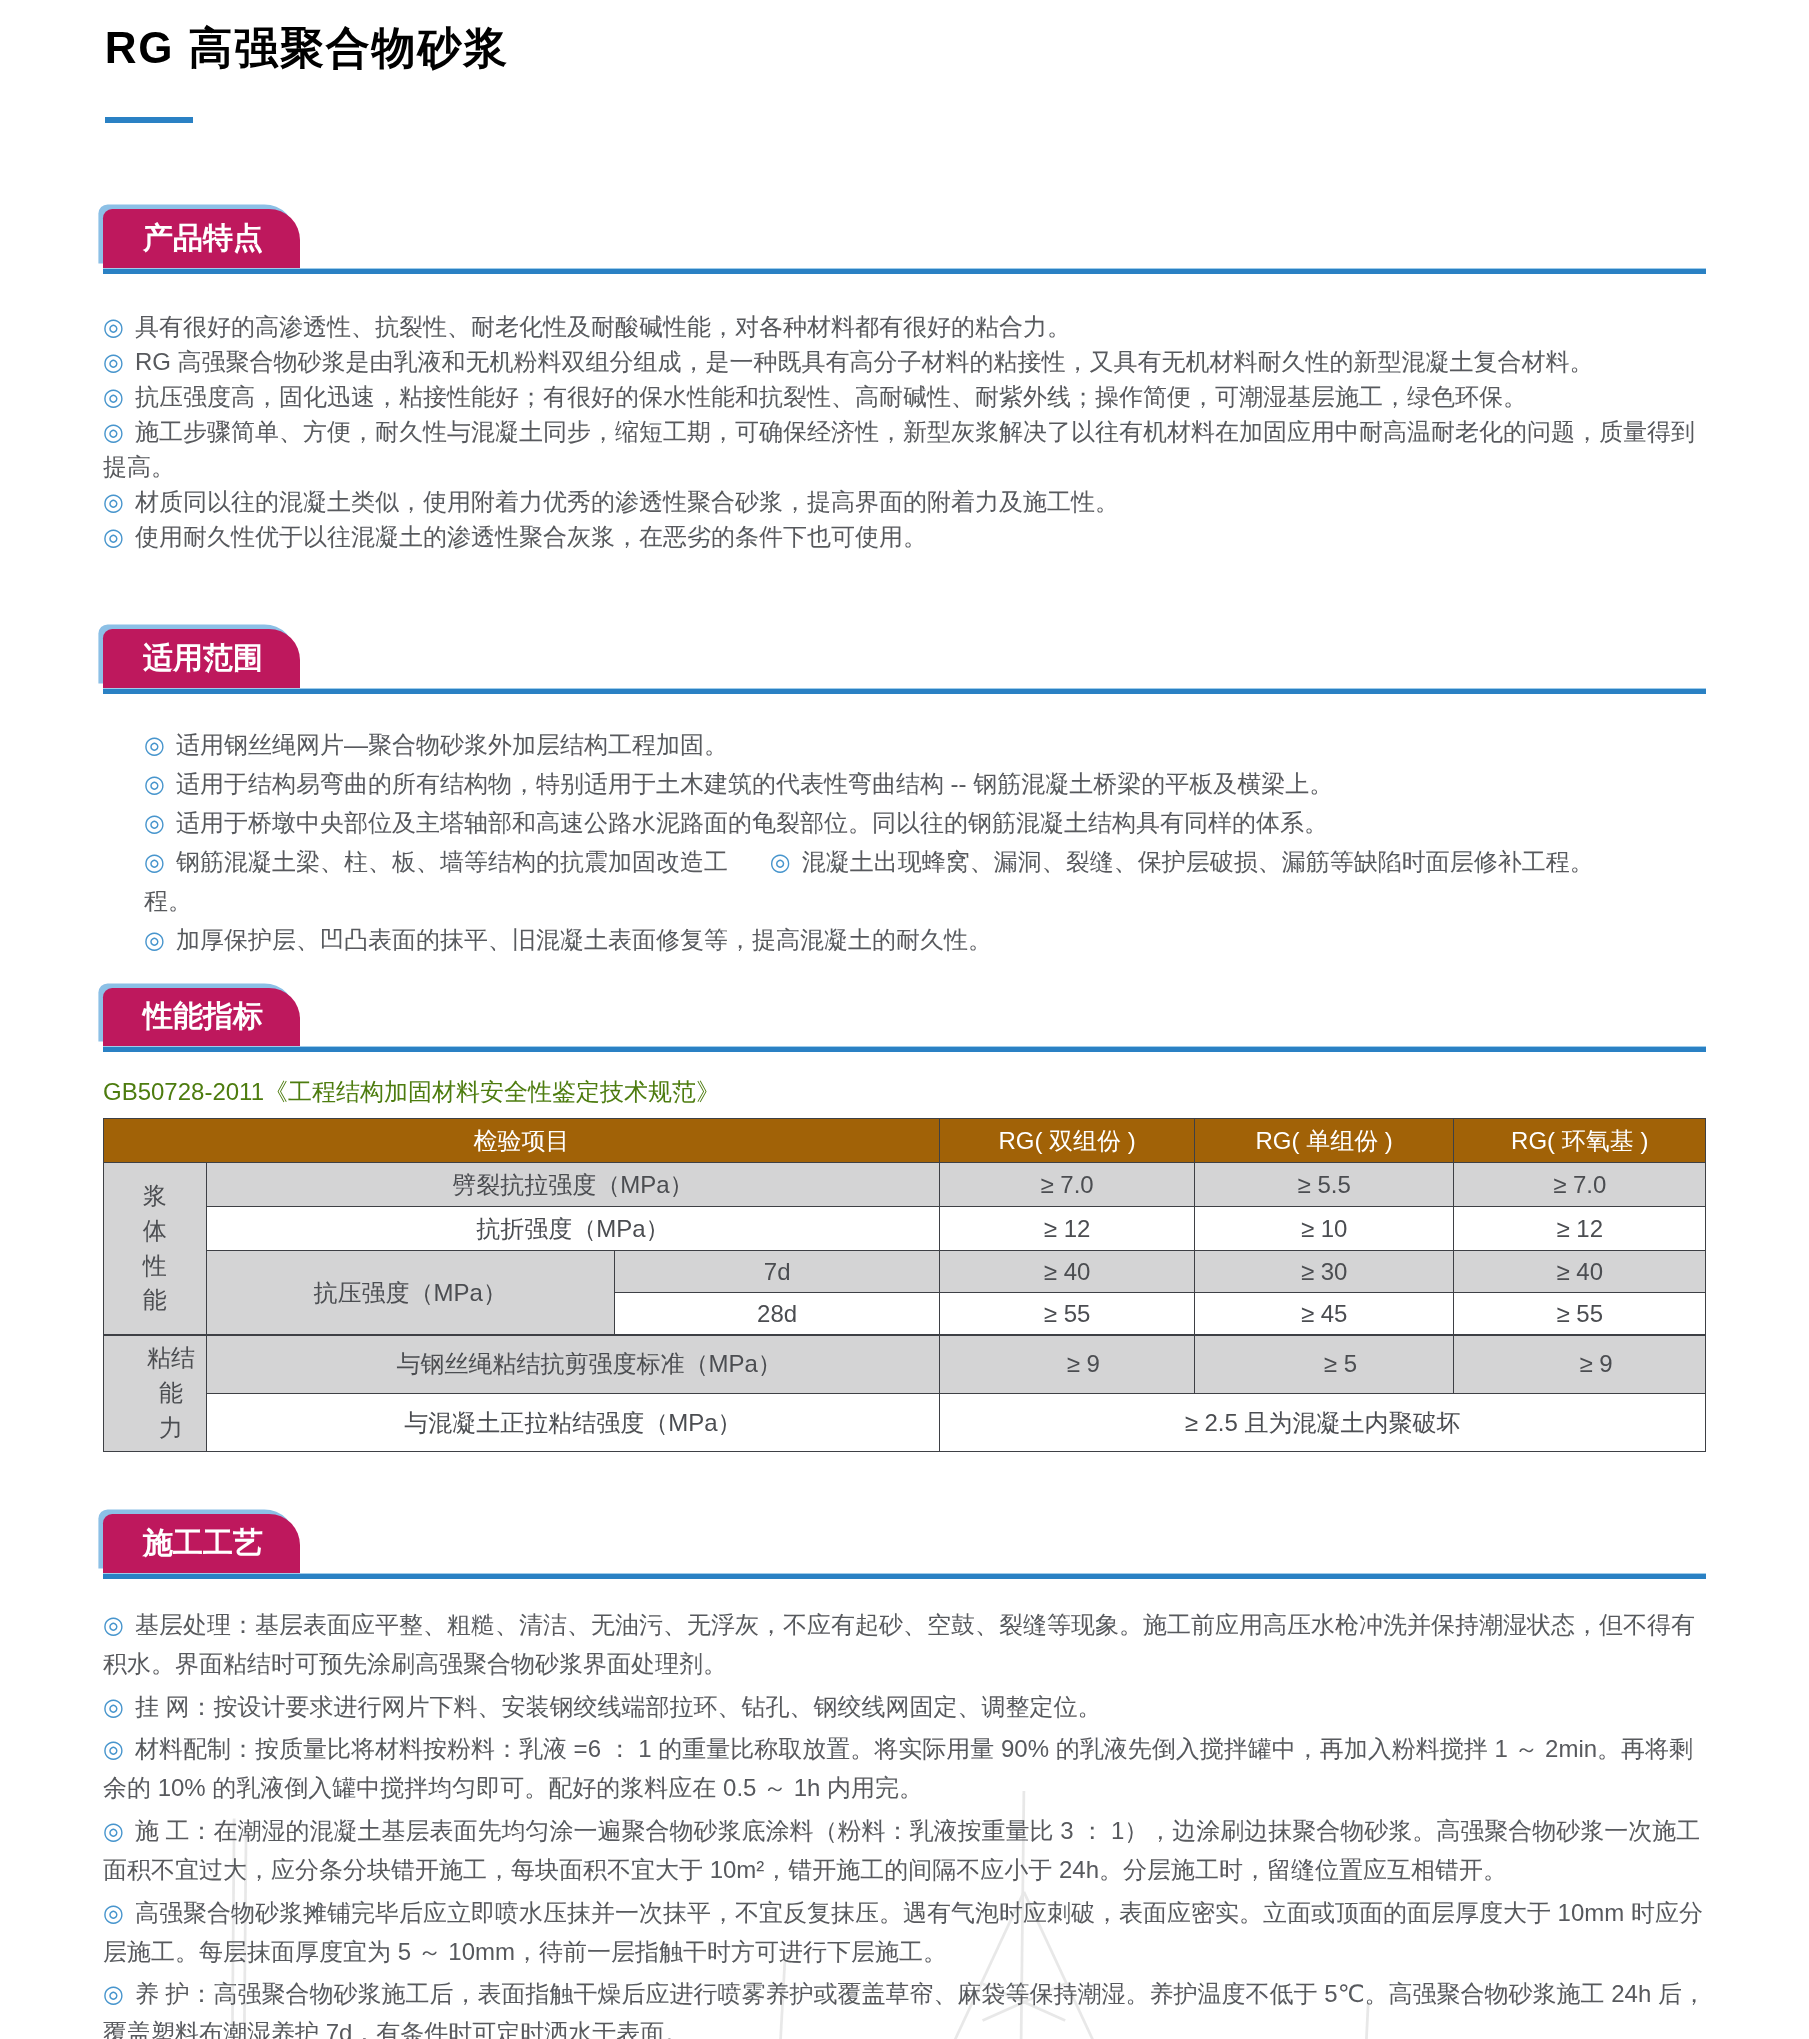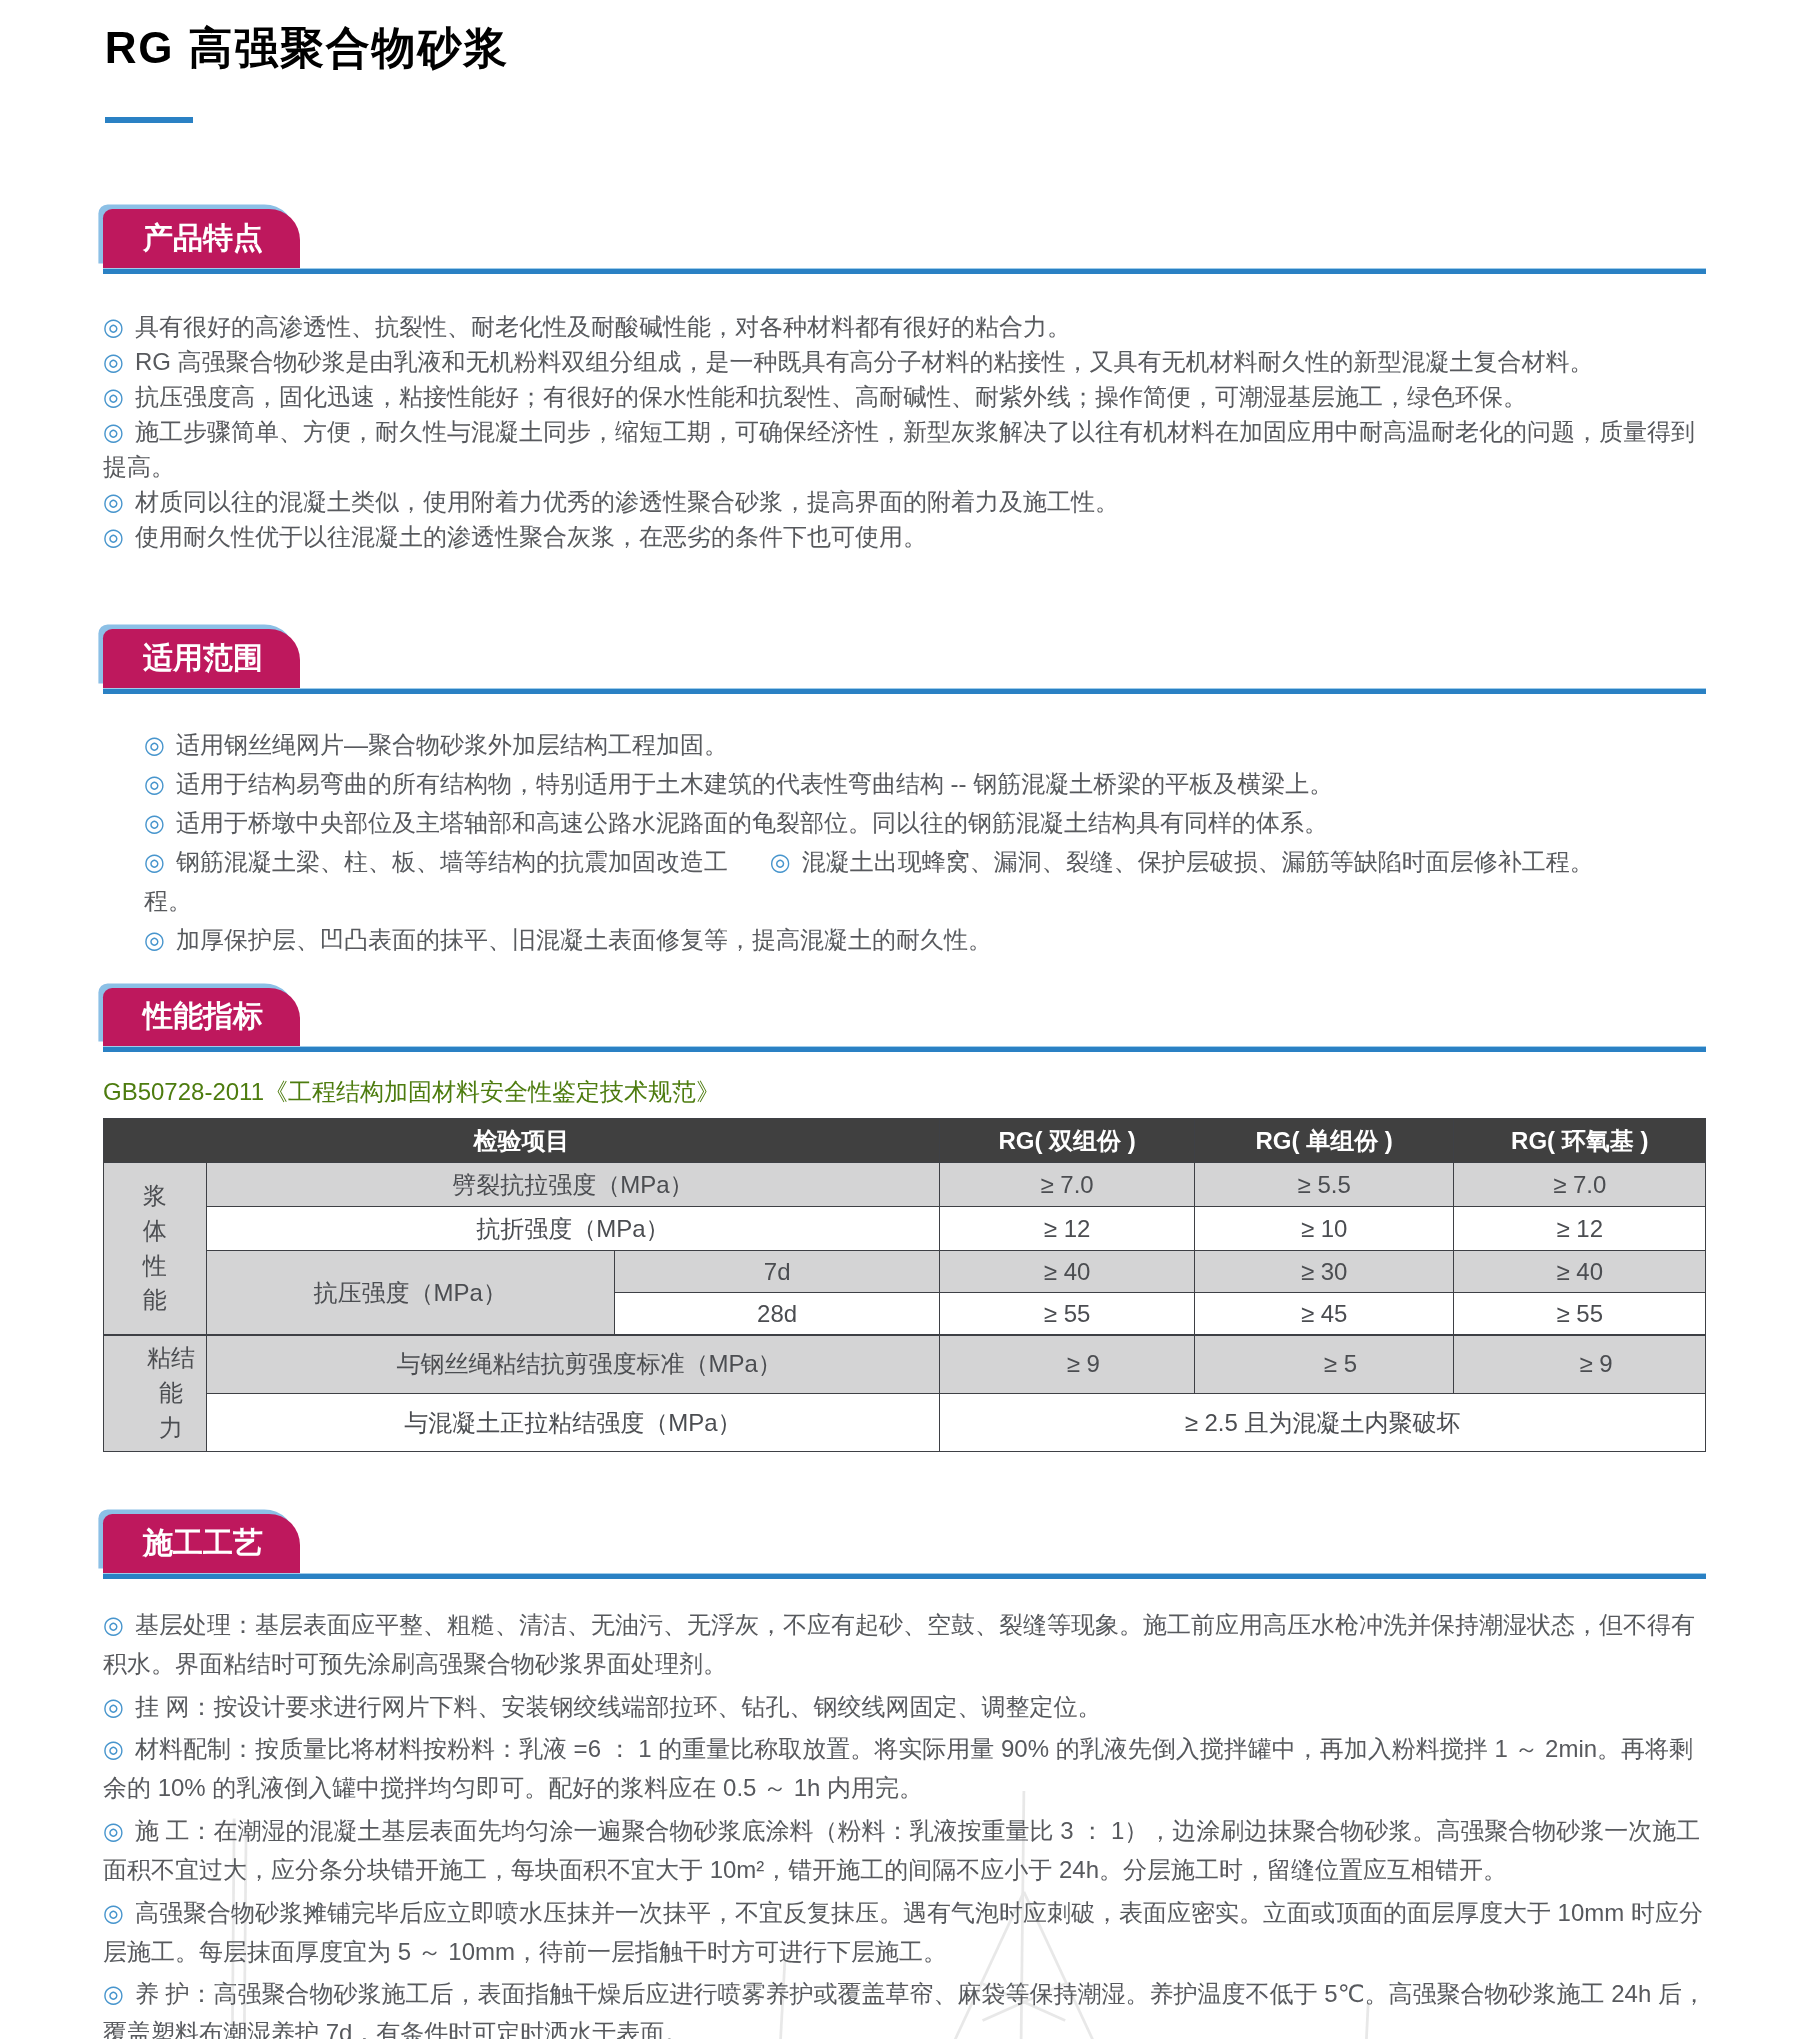--- a/index.html
+++ b/index.html
@@ -51,21 +51,21 @@
   .mt-sec5 { margin-top:42px; }
 
   
   .perf-caption { text-align:left; font-size:24px; color:#4d7c0f; line-height:1.2; }
   table.perf { width:100%; border-collapse:collapse; table-layout:fixed;
     font-size:24px; color:#4b4d51; }
   table.perf th, table.perf td {
     border:1.8px solid #3e4045; text-align:center; vertical-align:middle;
     padding:5.5px 5.5px; height:42px; box-sizing:border-box; overflow:hidden;
   }
-  table.perf thead th { background:#404040; color:#ffffff; font-weight:700; height:38px; }
+  table.perf thead th { background:#a16207; color:#ffffff; font-weight:400; height:38px; }
   td.gray { background:#d4d4d5; }
   td.vgroup { white-space:pre-line; line-height:1.45; }
   tr.group-sep td { border-top:2.8px solid #3e4045;padding-left:38px; }
 
   
   .watermark { position:absolute; z-index:0; left:0; top:0; width:100%; height:100%;
     pointer-events:none; }
 </style>
 </head>
 <body>

